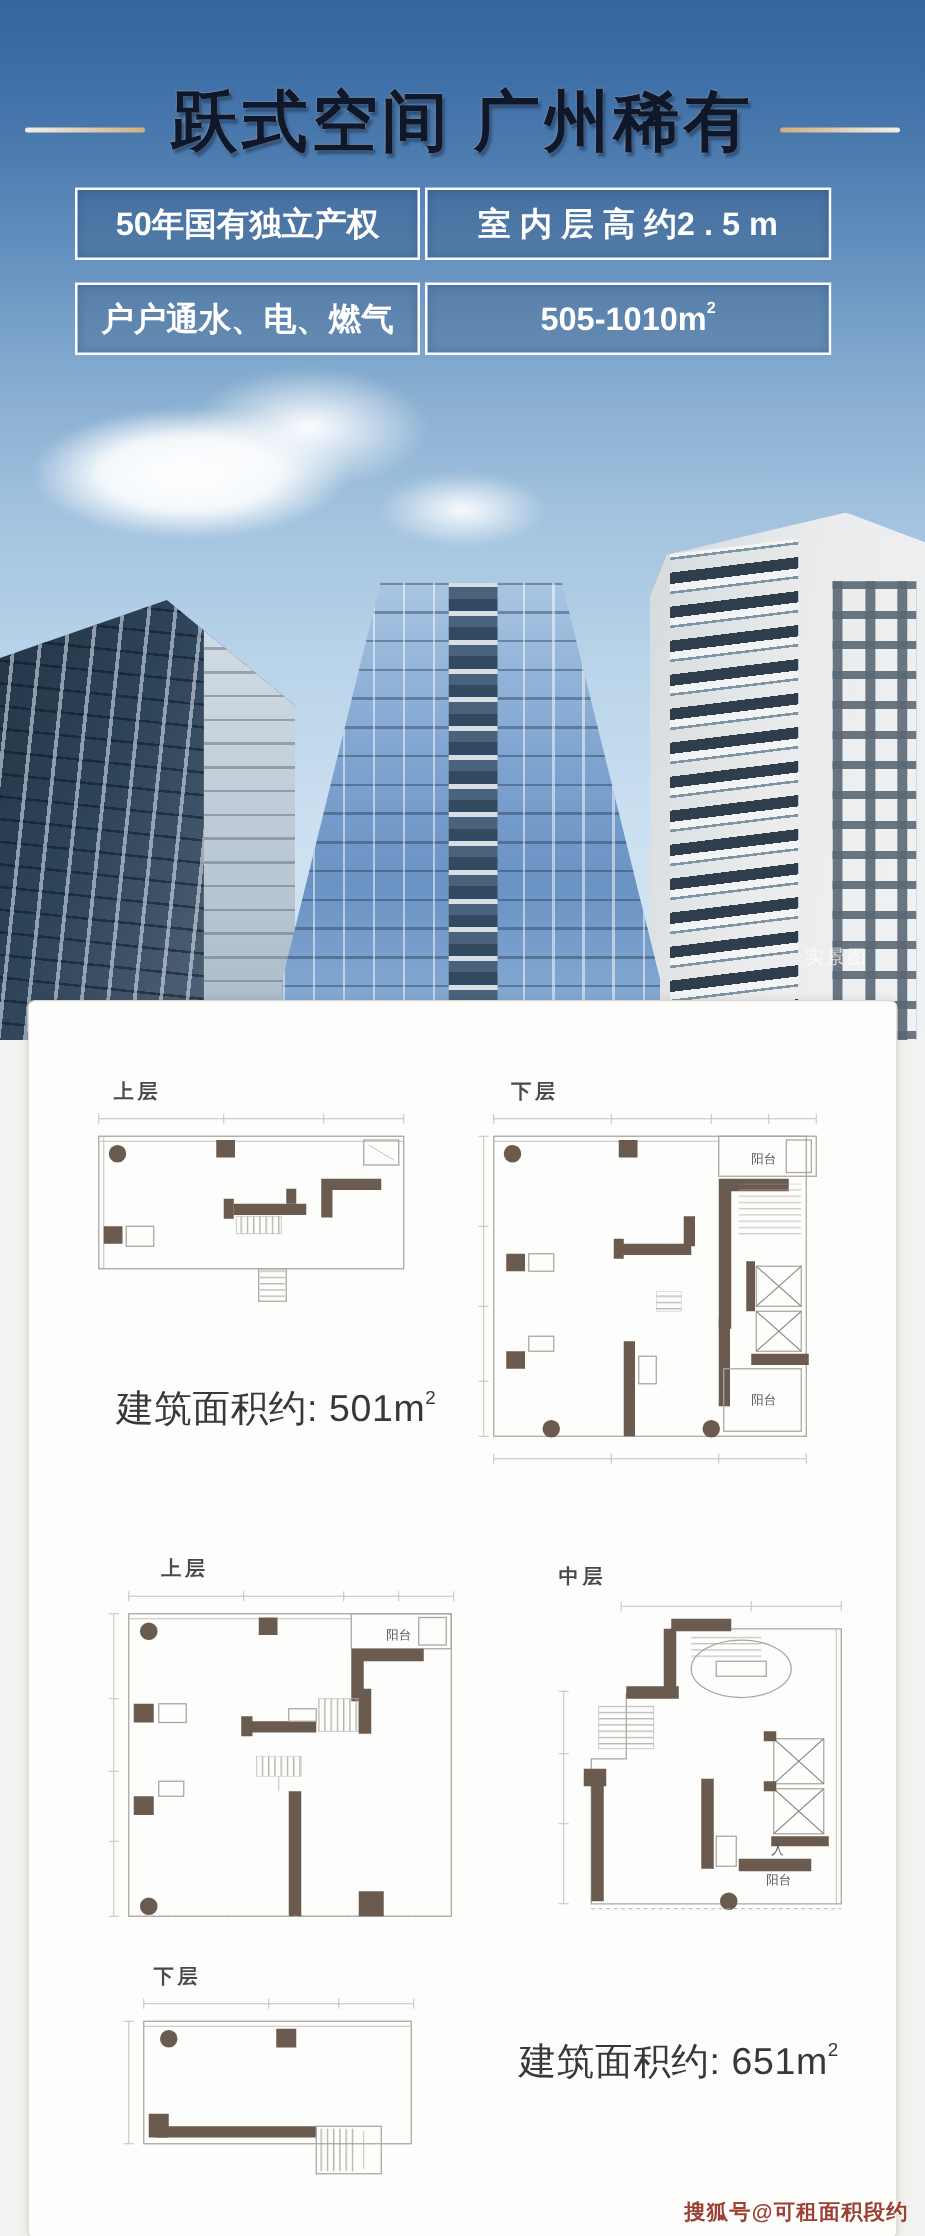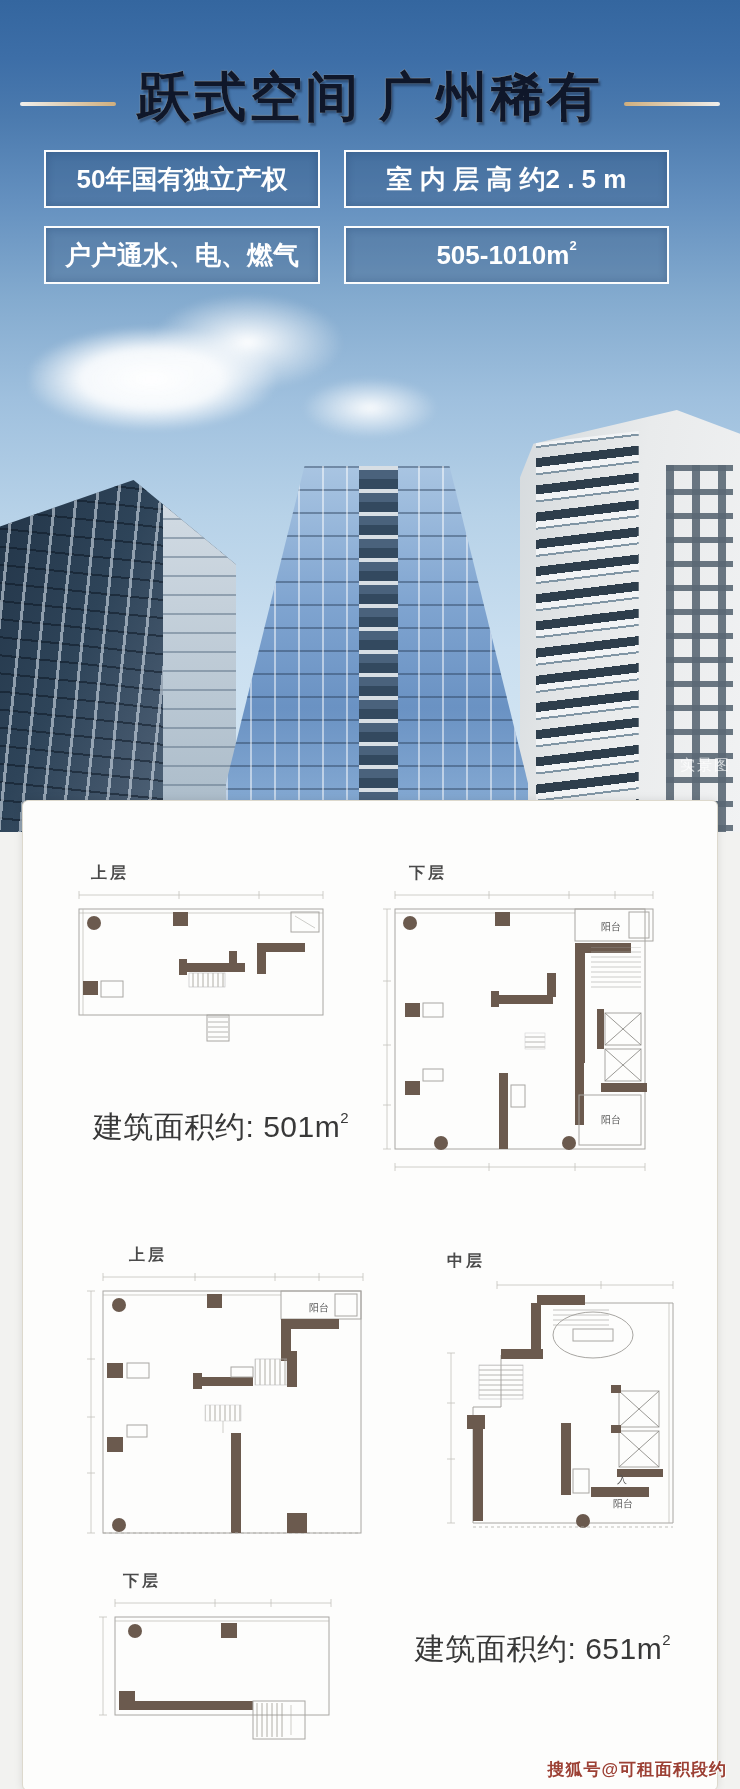--- a/index.html
+++ b/index.html
@@ -39,34 +39,34 @@
   .tower-right{left:520px;top:410px;width:224px;height:422px;
     clip-path:polygon(6% 8%,70% 0,100% 6%,100% 100%,0 100%,0 16%);
     background:linear-gradient(100deg,#d5dadd 0%,#e9ebec 45%,#f1f2f3 100%);}
   .tower-right .winL{position:absolute;left:7%;top:5%;bottom:0;width:46%;
     clip-path:polygon(0 3%,100% 0,100% 100%,0 100%);
     background:repeating-linear-gradient(173deg,#2e3e4c 0 9px,rgba(242,244,246,.95) 9px 15px,#8095a4 15px 17px,rgba(0,0,0,0) 17px 27px);}
   .tower-right .winR{position:absolute;right:5%;top:13%;bottom:0;width:30%;opacity:.75;
     background:
       repeating-linear-gradient(90deg,rgba(42,60,76,.9) 0 8px,rgba(0,0,0,0) 8px 26px),
       repeating-linear-gradient(180deg,rgba(42,60,76,.9) 0 6px,rgba(0,0,0,0) 6px 24px);}
-  .photo-mark{position:absolute;left:680px;top:756px;font-size:15px;letter-spacing:2px;
+  .photo-mark{position:absolute;left:644px;top:756px;font-size:15px;letter-spacing:2px;
     color:rgba(255,255,255,.72);}
 
   
   .title{position:absolute;left:0;top:62px;width:740px;text-align:center;
     font-size:53px;font-weight:bold;letter-spacing:3px;color:#0f172a;
     text-shadow:2px 3px 2px rgba(25,45,75,.5),0 0 1px #eedfc0;}
   .deco{position:absolute;top:102px;height:4px;border-radius:2px;
     background:linear-gradient(90deg,#f0efec,#cfae7d);}
   .deco.left{left:20px;width:96px;}
   .deco.right{right:20px;width:96px;background:linear-gradient(270deg,#f0efec,#cfae7d);}
 
-  .badges{position:absolute;left:44px;top:150px;width:621px;
-    display:grid;grid-template-columns:276px 325px;gap:18px 24px;}
+  .badges{position:absolute;left:60px;top:150px;width:621px;
+    display:grid;grid-template-columns:276px 325px;gap:18px 4px;}
   .badge{height:54px;border:2px solid #fbfcfd;background:rgba(12,44,86,.22);
     color:#fff;display:flex;align-items:center;justify-content:center;
     font-size:26px;font-weight:600;white-space:nowrap;
     box-shadow:inset 0 0 8px rgba(10,35,70,.25);}
   .badge .strong{font-weight:800;}
   .badge sup{font-size:13px;line-height:0;transform:translateY(-9px);font-weight:800;}
 
   
   .panel{position:absolute;left:22px;top:800px;width:694px;height:989px;
     background:#fdfdfc;border:1px solid #ddd9cd;border-radius:6px;

